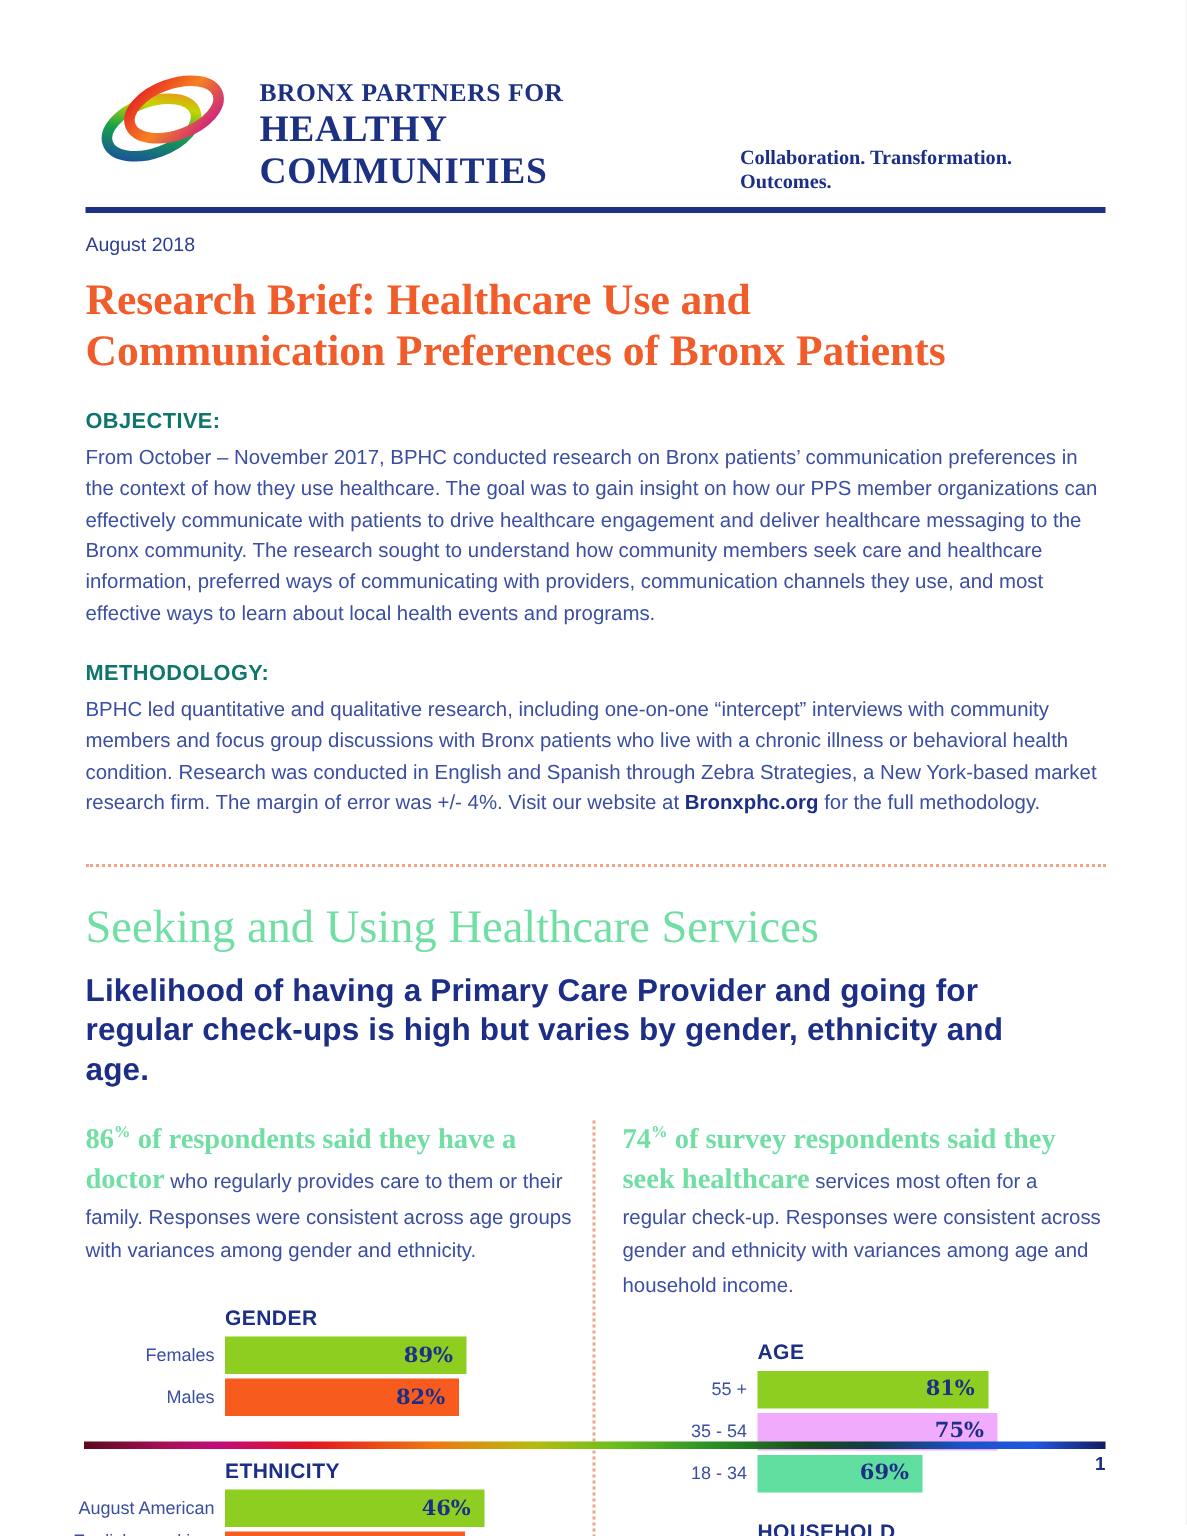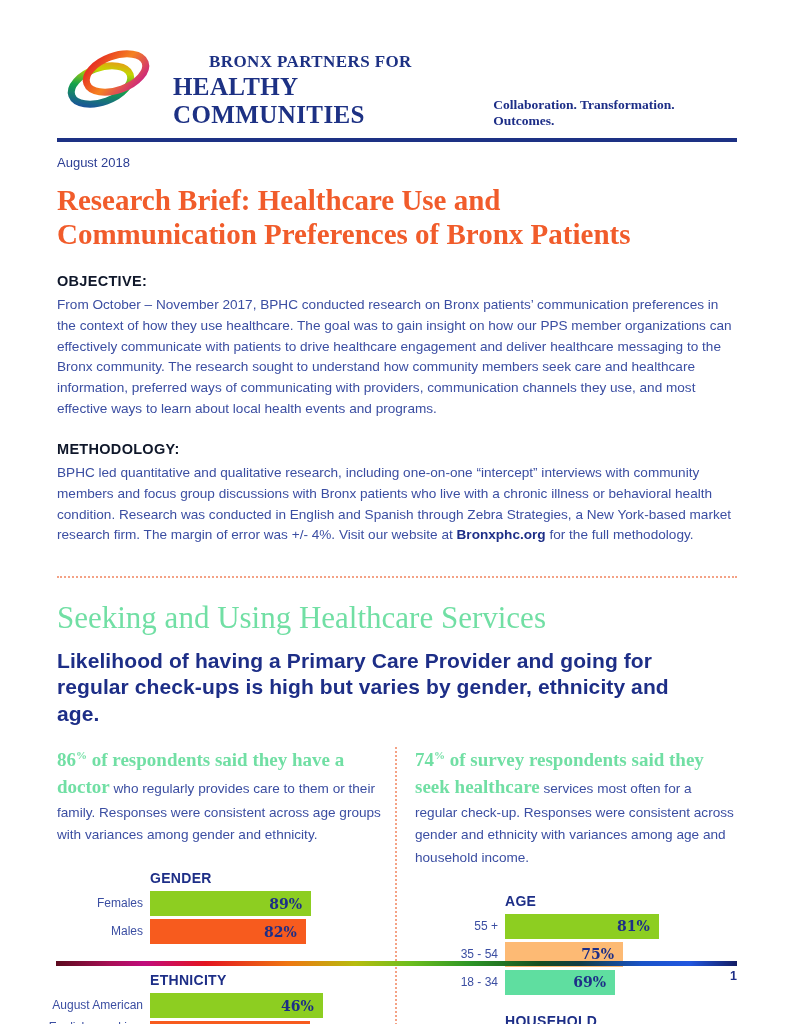--- a/index.html
+++ b/index.html
@@ -8,37 +8,37 @@
     position:relative; width:791px; height:1024px; margin:0 auto;
     background:#ffffff; overflow:hidden;
     font-family:"Liberation Sans", sans-serif;
   }
   .content { padding:46px 54px 0 57px; }
 
   
   .masthead { display:flex; align-items:flex-start; }
   .logo { flex:none; margin-top:2px; }
   .brand { margin-left:12px; color:#1d3184; font-family:"Liberation Serif", serif; }
-  .brand-line1 { font-size:17px; font-weight:600; letter-spacing:.4px; margin-top:6px;margin-left:36px; }
+  .brand-line1 { font-size:17px; font-weight:600; letter-spacing:.4px; margin-top:6px; }
   .brand-line2 { font-size:25px; font-weight:600; letter-spacing:.4px; margin-top:1px; }
   .tagline {
     margin-left:auto; align-self:flex-end; color:#1d2e87;
     font-family:"Liberation Serif", serif; font-weight:bold; font-size:13.5px;
   }
   .rule { height:4px; background:#1d3184; margin-top:9px; }
   .date { color:#2c3e94; font-size:13px; margin-top:13px; }
 
   
   .title {
     margin-top:13px; max-width:600px;
     font-family:"Liberation Serif", serif; font-weight:600;
     font-size:29px; line-height:1.18; color:#f15c2b;
   }
   .section { margin-top:22px; }
-  .section-heading { color:#0f172a; font-size:14.5px; font-weight:bold; letter-spacing:.3px; }
+  .section-heading { color:#0f766e; font-size:14.5px; font-weight:bold; letter-spacing:.3px; }
   .body-text { margin-top:6px; color:#3b4ea2; font-size:13.6px; line-height:1.52; max-width:681px; }
   .inline-link { font-weight:bold; color:#1d2e87; }
 
   .dotted-hr { margin-top:30px; border-top:2px dotted #f4a285; }
 
   
   .green-heading {
     margin-top:22px; font-family:"Liberation Serif", serif;
     font-size:31px; font-weight:500; color:#71dfa4;
   }
@@ -184,21 +184,21 @@
         <div class="chart">
             <div class="chart-title" style="margin-left: 90px;">AGE</div>
             <div class="chart-row">
               <div class="bar-label" style="width: 90px;">55 +</div>
               <div class="bar" style="width: 153.9px; background: rgb(141, 206, 33);">
                 <span class="bar-value">81%</span>
               </div>
             </div>
             <div class="chart-row">
               <div class="bar-label" style="width: 90px;">35 - 54</div>
-              <div class="bar" style="width: 118px; background: #fdba74;">
+              <div class="bar" style="width: 160px; background: #f0abfc;">
                 <span class="bar-value">75%</span>
               </div>
             </div>
             <div class="chart-row">
               <div class="bar-label" style="width: 90px;">18 - 34</div>
               <div class="bar" style="width: 110px; background: rgb(95, 222, 160);">
                 <span class="bar-value">69%</span>
               </div>
             </div>
           </div>

